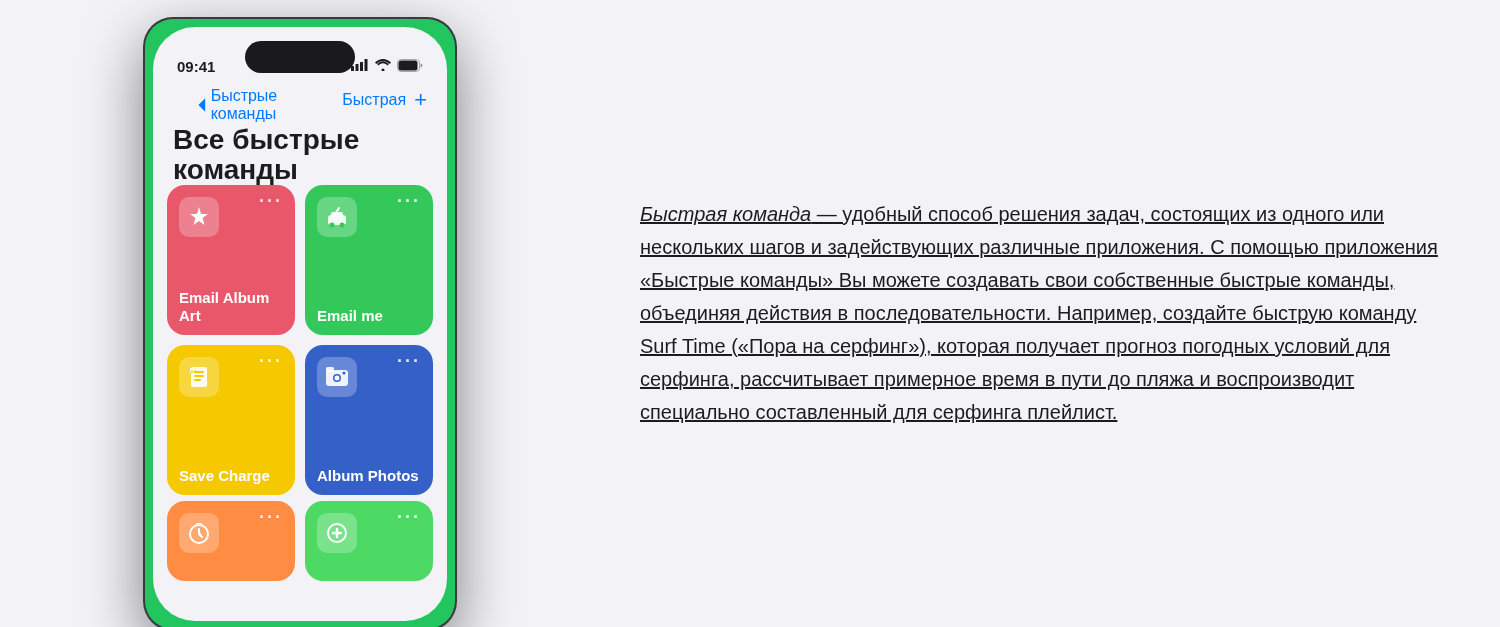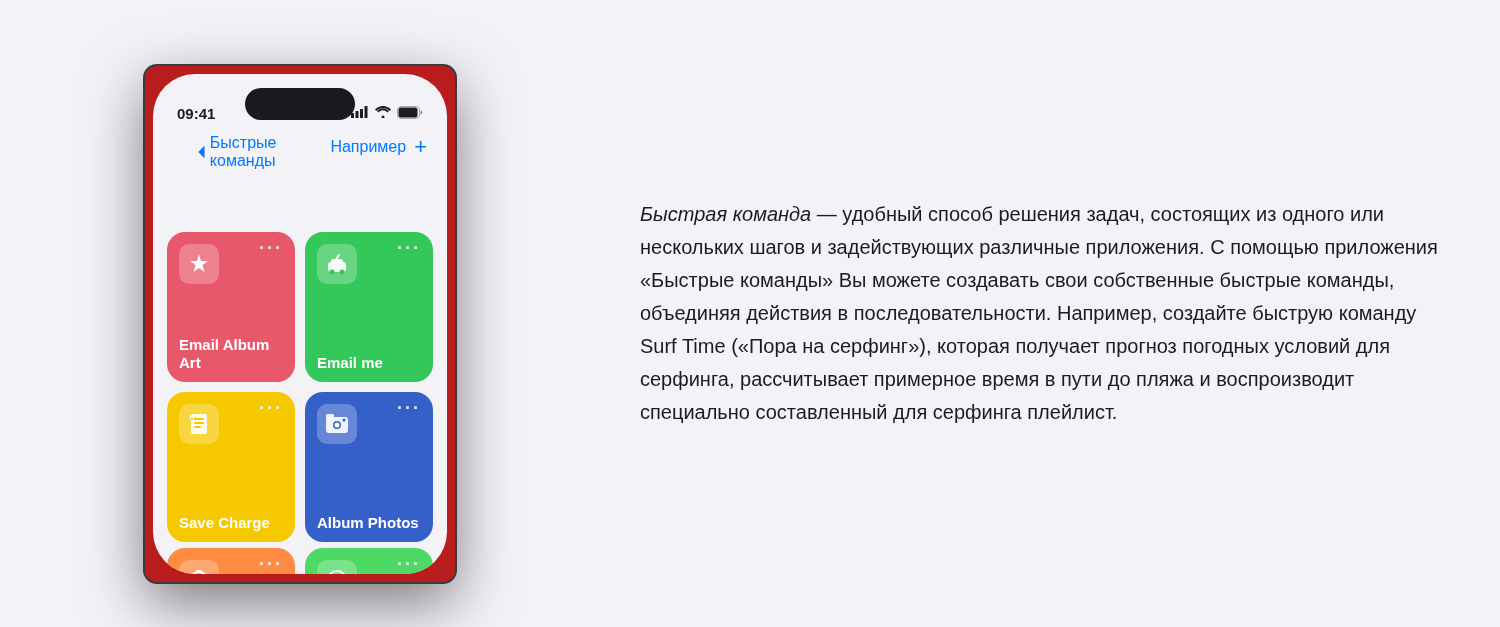--- a/index.html
+++ b/index.html
@@ -20,23 +20,23 @@
       height: 627px;
       display: flex;
       align-items: center;
       justify-content: center;
       flex-shrink: 0;
       padding: 20px 0 0 20px;
     }
 
     .phone-frame {
       width: 310px;
-      height: 516px;
-      background: #b91c1c;
-      border-radius: 12px;
+      height: 610px;
+      background: #22c55e;
+      border-radius: 28px;
       position: relative;
       box-shadow: 0 0 0 2px #3a3a3e, 0 20px 60px rgba(0,0,0,0.5);
       overflow: hidden;
       flex-shrink: 0;
     }
 
     
     .phone-frame::before {
       content: '';
       position: absolute;
@@ -243,20 +243,21 @@
       padding: 40px 60px 40px 60px;
       display: flex;
       align-items: center;
     }
 
     .description-text {
       font-size: 20px;
       line-height: 1.65;
       color: #1c1c1e;
       max-width: 800px;
+      text-decoration: underline;
     }
 
     .description-text em {
       font-style: italic;
       font-weight: 400;
     }
   </style>
 </head>
 <body>
 
@@ -295,25 +296,26 @@
       </div>
 
       <div class="nav-bar">
         <div class="nav-back">
           <svg width="10" height="16" viewBox="0 0 10 16" fill="#007aff">
               <path d="M8.5 1L1.5 8l7 7"></path>
             </svg>
           <span>Быстрые команды</span>
         </div>
         <div class="nav-actions">
-          <span>Например</span>
+          <span>Быстрая</span>
           <span style="font-size:22px; font-weight:300;">+</span>
         </div>
       </div>
 
+      <div class="screen-title">Все быстрые команды</div>
 
       <div class="shortcuts-grid">
 
         <div class="shortcut-card red">
           <div class="card-top">
             <div class="card-icon">
               <svg width="24" height="24" viewBox="0 0 24 24" fill="white">
                 <path d="M12 2l2 7h7l-5.5 4 2 7L12 16l-5.5 4 2-7L3 9h7z"></path>
               </svg>
             </div>

